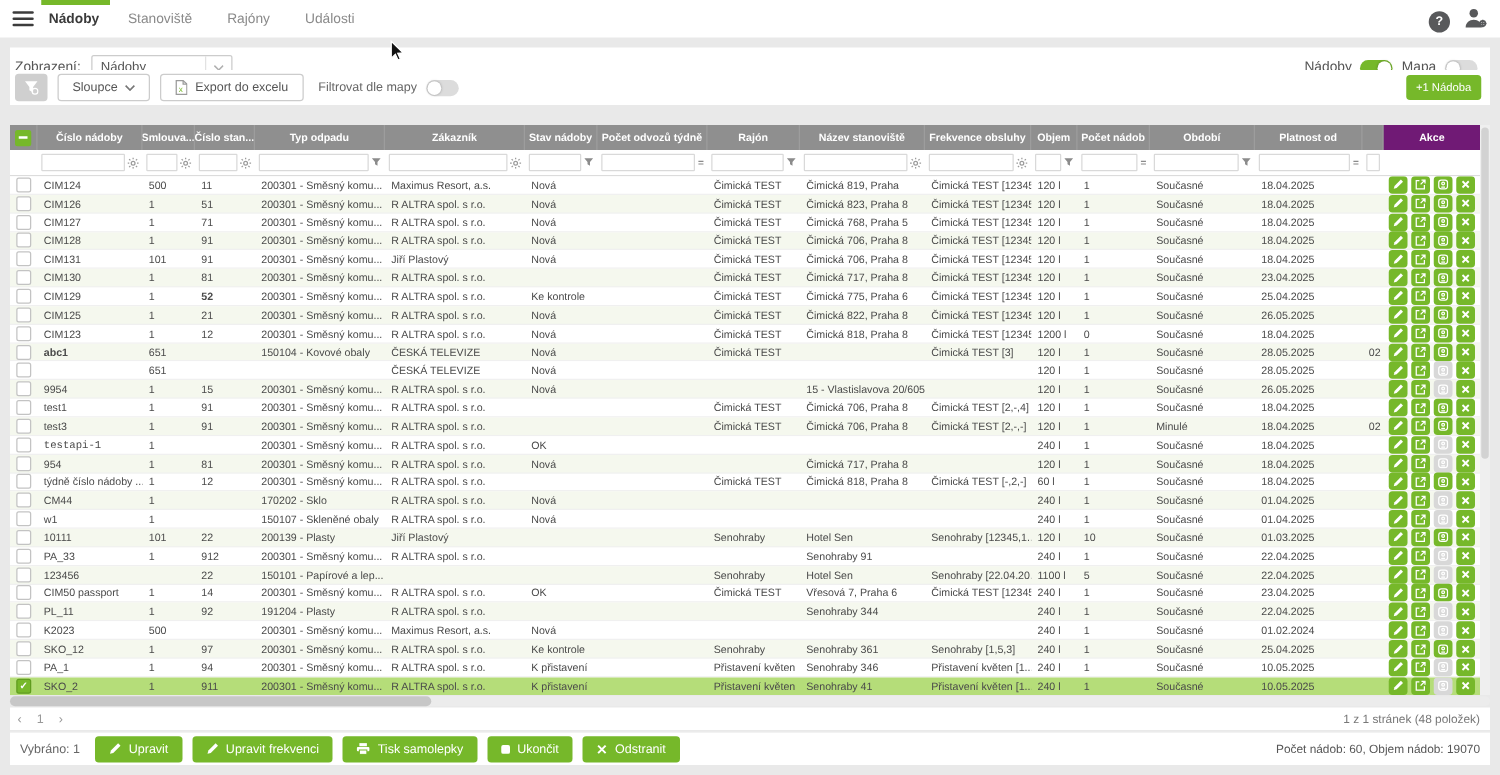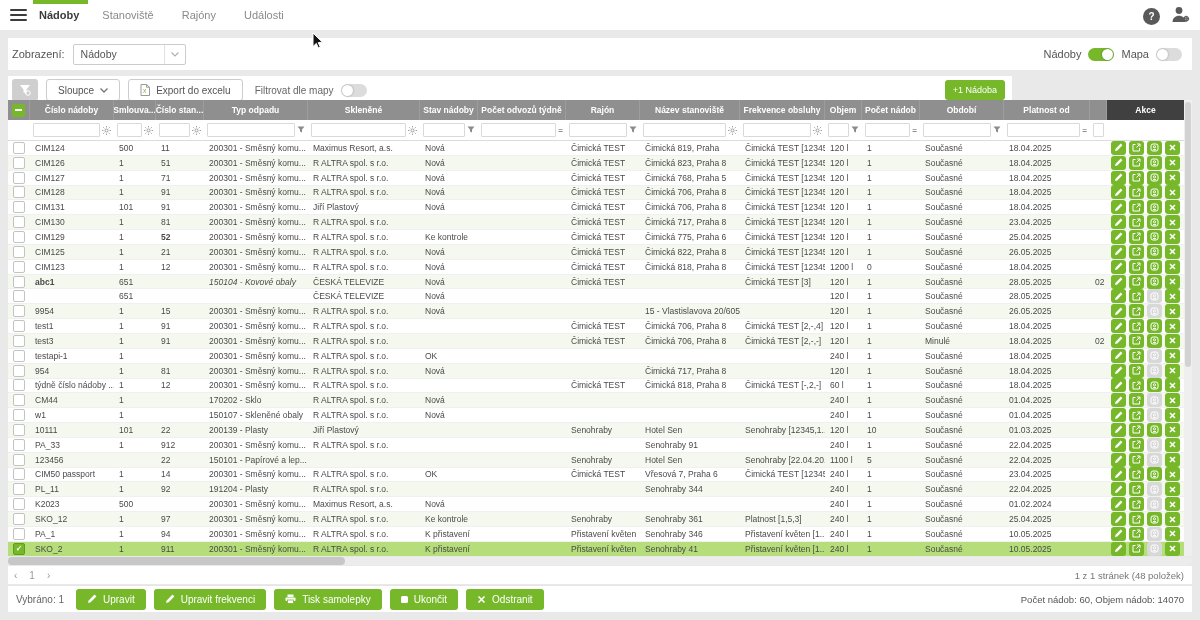--- a/index.html
+++ b/index.html
@@ -26,35 +26,35 @@
   #vsel .chev{margin-left:auto;border-left:1px solid #e2e2e2;height:100%;width:20px;display:flex;
         align-items:center;justify-content:center}
   .row-flex{display:flex;align-items:center;height:100%}
   #view-toggles{margin-left:auto;margin-right:10px;display:flex;align-items:center;gap:7px;font-size:11px;color:#555}
   .switch{width:26px;height:13px;border-radius:7px;background:#dcdcdc;position:relative;cursor:pointer}
   .switch .knob{position:absolute;top:1px;left:1px;width:11px;height:11px;border-radius:50%;background:#fff;
         box-shadow:0 0 2px rgba(0,0,0,.35)}
   .switch.on{background:#76b82a}
   .switch.on .knob{left:auto;right:1px}
   
-  #toolbar{left:8px;top:76px;width:1004px;height:28px}
+  #toolbar{left:8px;top:56px;width:1184px;height:28px}
   #toolbar .row-flex{padding-left:4px;gap:8px}
   #clear-filter{width:26px;height:22px;background:#cfcfcf;border-radius:3px;border:none;display:flex;
         align-items:center;justify-content:center}
   .tbtn{height:22px;border:1px solid #ccc;border-radius:3px;background:#fff;font-size:10px;color:#555;
         display:flex;align-items:center;gap:6px;padding:0 11px;cursor:pointer}
   #map-filter{display:flex;align-items:center;gap:7px;font-size:10px;color:#666;margin-left:4px}
   #add-btn{margin-left:auto;margin-right:7px;height:20px;background:#76b82a;color:#fff;border:none;
         border-radius:3px;font-size:9px;padding:0 8px;cursor:pointer}
   
   #grid{left:8px;top:100px;width:1184px;height:456px;overflow:hidden}
   #ghead{display:flex;height:20px;background:#8f8f8f}
   .hcell{color:#fff;font-size:8.5px;font-weight:bold;display:flex;align-items:center;justify-content:center;
         border-right:1px solid #9d9d9d;box-sizing:border-box;overflow:hidden;white-space:nowrap;flex:none}
-  .hcell.akce{background:#404040;border-right:none}
+  .hcell.akce{background:#701a75;border-right:none}
   #selall{width:13px;height:13px;background:#76b82a;border-radius:2px;display:flex;align-items:center;
         justify-content:center;cursor:pointer}
   #selall span{display:block;width:7px;height:1.8px;background:#fff}
   #gfilter{display:flex;height:20px;background:#fff;border-bottom:1px solid #dcdcdc}
   .fcell{box-sizing:border-box;display:flex;align-items:center;gap:2px;padding:0 3px;flex:none;overflow:hidden}
   .fcell input{flex:1;min-width:0;height:12px;border:1px solid #d9d9d9;border-radius:1px;font-size:8px;
         padding:0 2px;outline:none}
   .ficon{flex:none;display:flex;align-items:center;color:#8b8b8b;font-size:8px;font-weight:bold}
   #gbody{height:416px;overflow:hidden}
   .gr{display:flex;height:14.857px;background:#fff;border-bottom:1px solid #f0f0f0;box-sizing:border-box;cursor:pointer}
@@ -177,21 +177,21 @@
   <div id="ghead">
       <div class="hcell" style="width: 22px;">
         <div id="selall">
           <span></span>
         </div>
       </div>
       <div class="hcell" style="width: 84px;">Číslo nádoby</div>
       <div class="hcell" style="width: 42px;">Smlouva...</div>
       <div class="hcell" style="width: 48px;">Číslo stan...</div>
       <div class="hcell" style="width: 104px;">Typ odpadu</div>
-      <div class="hcell" style="width: 112px;">Skleněné</div>
+      <div class="hcell" style="width: 112px;">Zákazník</div>
       <div class="hcell" style="width: 58px;">Stav nádoby</div>
       <div class="hcell" style="width: 88px;">Počet odvozů týdně</div>
       <div class="hcell" style="width: 74px;">Rajón</div>
       <div class="hcell" style="width: 100px;">Název stanoviště</div>
       <div class="hcell" style="width: 85px;">Frekvence obsluhy</div>
       <div class="hcell" style="width: 37px;">Objem</div>
       <div class="hcell" style="width: 58px;">Počet nádob</div>
       <div class="hcell" style="width: 84px;">Období</div>
       <div class="hcell" style="width: 86px;">Platnost od</div>
       <div class="hcell" style="width: 17px;"></div>
@@ -734,21 +734,21 @@
           </button>
         </div>
       </div>
       <div class="gr alt">
         <div class="ckc" style="width: 22px;">
           <div class="ckbox"></div>
         </div>
         <div class="gc" style="width: 84px; font-weight: bold;">abc1</div>
         <div class="gc" style="width: 42px;">651</div>
         <div class="gc" style="width: 48px;"></div>
-        <div class="gc" style="width: 104px; font-style: italic;">150104 - Kovové obaly</div>
+        <div class="gc" style="width: 104px;">150104 - Kovové obaly</div>
         <div class="gc" style="width: 112px;">ČESKÁ TELEVIZE</div>
         <div class="gc" style="width: 58px;">Nová</div>
         <div class="gc" style="width: 88px;"></div>
         <div class="gc" style="width: 74px;">Čimická TEST</div>
         <div class="gc" style="width: 100px;"></div>
         <div class="gc" style="width: 85px;">Čimická TEST [3]</div>
         <div class="gc" style="width: 37px;">120 l</div>
         <div class="gc" style="width: 58px;">1</div>
         <div class="gc" style="width: 84px;">Současné</div>
         <div class="gc" style="width: 86px;">28.05.2025</div>
@@ -956,21 +956,21 @@
             <svg width="9" height="9" viewBox="0 0 9 9" stroke="#fff" stroke-width="1.5">
               <path d="M2 2l5 5M7 2 2 7"></path>
             </svg>
           </button>
         </div>
       </div>
       <div class="gr">
         <div class="ckc" style="width: 22px;">
           <div class="ckbox"></div>
         </div>
-        <div class="gc" style="width: 84px;">testapi-1</div>
+        <div class="gc" style="width: 84px; font-family: Liberation Mono, monospace;">testapi-1</div>
         <div class="gc" style="width: 42px;">1</div>
         <div class="gc" style="width: 48px;"></div>
         <div class="gc" style="width: 104px;">200301 - Směsný komu...</div>
         <div class="gc" style="width: 112px;">R ALTRA spol. s r.o.</div>
         <div class="gc" style="width: 58px;">OK</div>
         <div class="gc" style="width: 88px;"></div>
         <div class="gc" style="width: 74px;"></div>
         <div class="gc" style="width: 100px;"></div>
         <div class="gc" style="width: 85px;"></div>
         <div class="gc" style="width: 37px;">240 l</div>
@@ -1460,21 +1460,21 @@
         </div>
         <div class="gc" style="width: 84px;">SKO_12</div>
         <div class="gc" style="width: 42px;">1</div>
         <div class="gc" style="width: 48px;">97</div>
         <div class="gc" style="width: 104px;">200301 - Směsný komu...</div>
         <div class="gc" style="width: 112px;">R ALTRA spol. s r.o.</div>
         <div class="gc" style="width: 58px;">Ke kontrole</div>
         <div class="gc" style="width: 88px;"></div>
         <div class="gc" style="width: 74px;">Senohraby</div>
         <div class="gc" style="width: 100px;">Senohraby 361</div>
-        <div class="gc" style="width: 85px;">Platnost [1,5,3]</div>
+        <div class="gc" style="width: 85px;">Senohraby [1,5,3]</div>
         <div class="gc" style="width: 37px;">240 l</div>
         <div class="gc" style="width: 58px;">1</div>
         <div class="gc" style="width: 84px;">Současné</div>
         <div class="gc" style="width: 86px;">25.04.2025</div>
         <div class="gc" style="width: 17px;"></div>
         <div class="acell" style="width: 77px;">
           <button class="abtn">
             <svg width="9" height="9" viewBox="0 0 9 9">
               <path d="M1 8l.6-2.3L6.7.6l1.7 1.7L3.3 7.4 1 8z" fill="#fff"></path>
             </svg>
@@ -1631,18 +1631,18 @@
   <button class="fbtn">
     <span class="stop-sq"></span>
     <span>Ukončit</span>
   </button>
   <button class="fbtn">
     <svg width="9" height="9" viewBox="0 0 9 9" stroke="#fff" stroke-width="1.6">
         <path d="M1.5 1.5l6 6M7.5 1.5l-6 6"></path>
       </svg>
     <span>Odstranit</span>
   </button>
-  <span id="totals">Počet nádob: 60, Objem nádob: 14070</span>
+  <span id="totals">Počet nádob: 60, Objem nádob: 19070</span>
 </div>
 
 <svg id="cursor" class="abs" width="13" height="19" viewBox="0 0 13 19">
   <path d="M1 1v13.5l3.3-3.1 2.1 4.6 1.9-.9-2.1-4.5 4.2-.4z" fill="#111" stroke="#fff" stroke-width="1"></path>
 </svg>
 
 </body></html>

